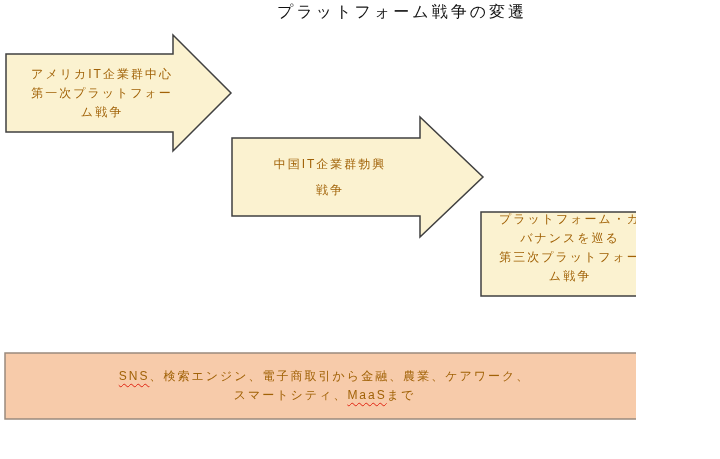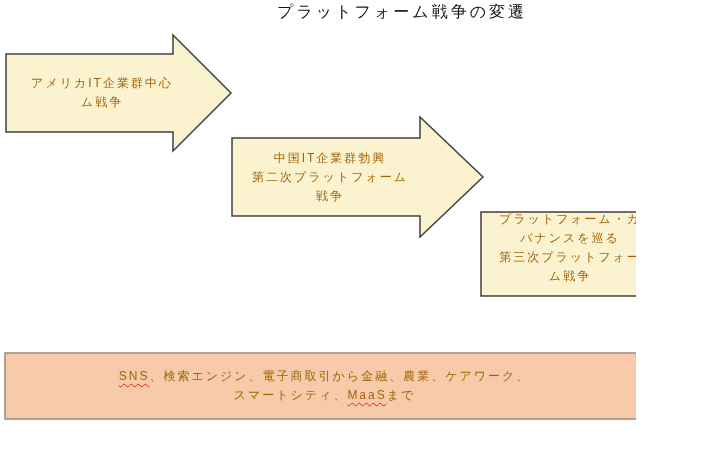--- a/index.html
+++ b/index.html
@@ -37,21 +37,21 @@
     flex-direction: column;
     justify-content: center;
     text-align: center;
     font-size: 12px;
     letter-spacing: 2px;
     line-height: 19px;
     color: #a16207;
   }
   .arrow-text div { white-space: nowrap; }
   .t1 { left: 4px;   top: 54px;  width: 196px; height: 78px; }
-  .t2 { left: 230px; top: 138px; width: 200px; height: 78px; }
+  .t2 { left: 230px; top: 138px; width: 200px; height: 78px; gap: 7px; }
   .t3 { left: 479px; top: 204px; width: 182px; height: 88px; }
   .t4 { left: 2px;   top: 353px; width: 645px; height: 66px; }
   .misspell {
     text-decoration-line: underline;
     text-decoration-style: wavy;
     text-decoration-color: #e02412;
     text-decoration-thickness: 1px;
     text-underline-offset: 3px;
   }
 </style>
@@ -64,26 +64,26 @@
     <polygon points="6,54 173,54 173,35 231,93 173,151 173,132 6,132" stroke-width="1.5" stroke-linejoin="miter" fill="#fbf2d0" stroke="#404040"></polygon>
     <polygon points="232,138 420,138 420,117 483,177 420,237 420,216 232,216" stroke-width="1.5" stroke-linejoin="miter" fill="#fbf2d0" stroke="#404040"></polygon>
     <polygon points="481,212 649,212 649,195 712,254 649,313 649,296 481,296" stroke-width="1.5" stroke-linejoin="miter" fill="#fbf2d0" stroke="#404040"></polygon>
     <polygon points="5,353 648,353 648,322 718,388.5 648,455 648,419 5,419" stroke-width="1.5" stroke-linejoin="miter" fill="#f7cbaa" stroke="#9b8a7d"></polygon>
   </svg>
 
   <div class="title">プラットフォーム戦争の変遷</div>
 
   <div class="arrow-text t1">
     <div>アメリカIT企業群中心</div>
+    <div>第一次プラットフォー</div>
     <div>ム戦争</div>
   </div>
 
   <div class="arrow-text t2">
     <div>中国IT企業群勃興</div>
-    <div>第二次プラットフォーム</div>
     <div>戦争</div>
   </div>
 
   <div class="arrow-text t3">
     <div>プラットフォーム・ガ</div>
     <div>バナンスを巡る</div>
     <div>第三次プラットフォー</div>
     <div>ム戦争</div>
   </div>
 

